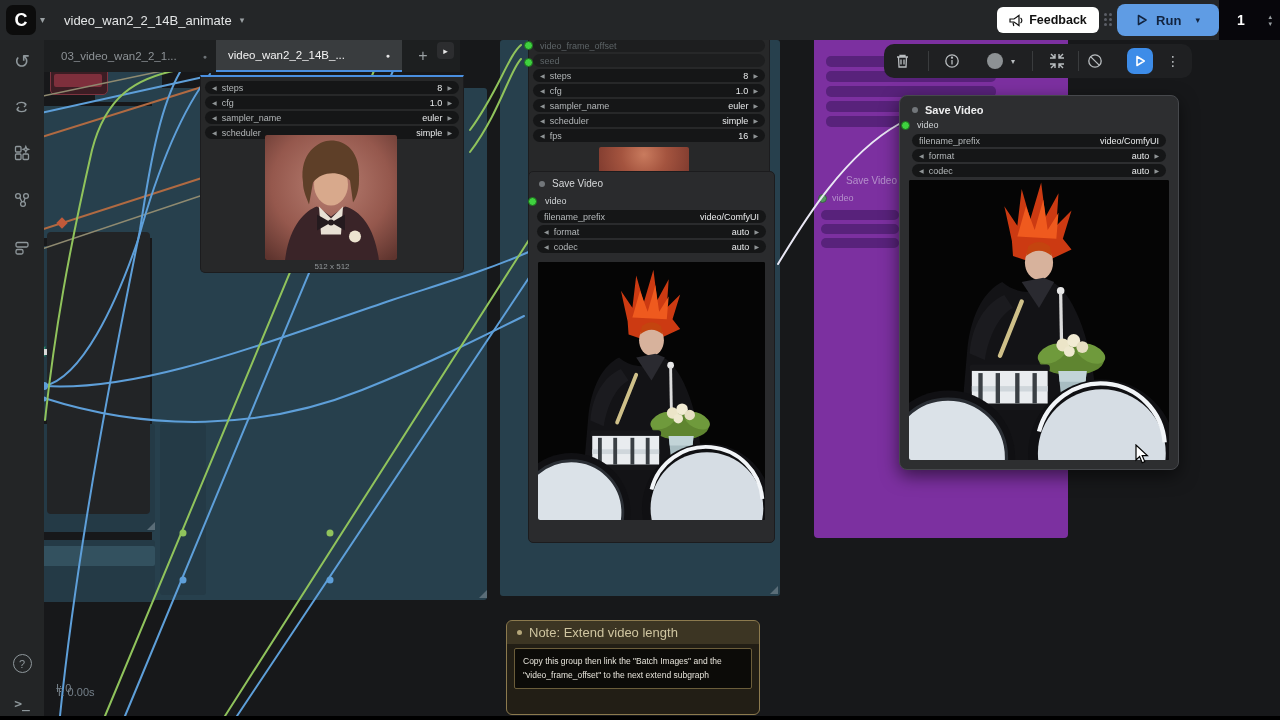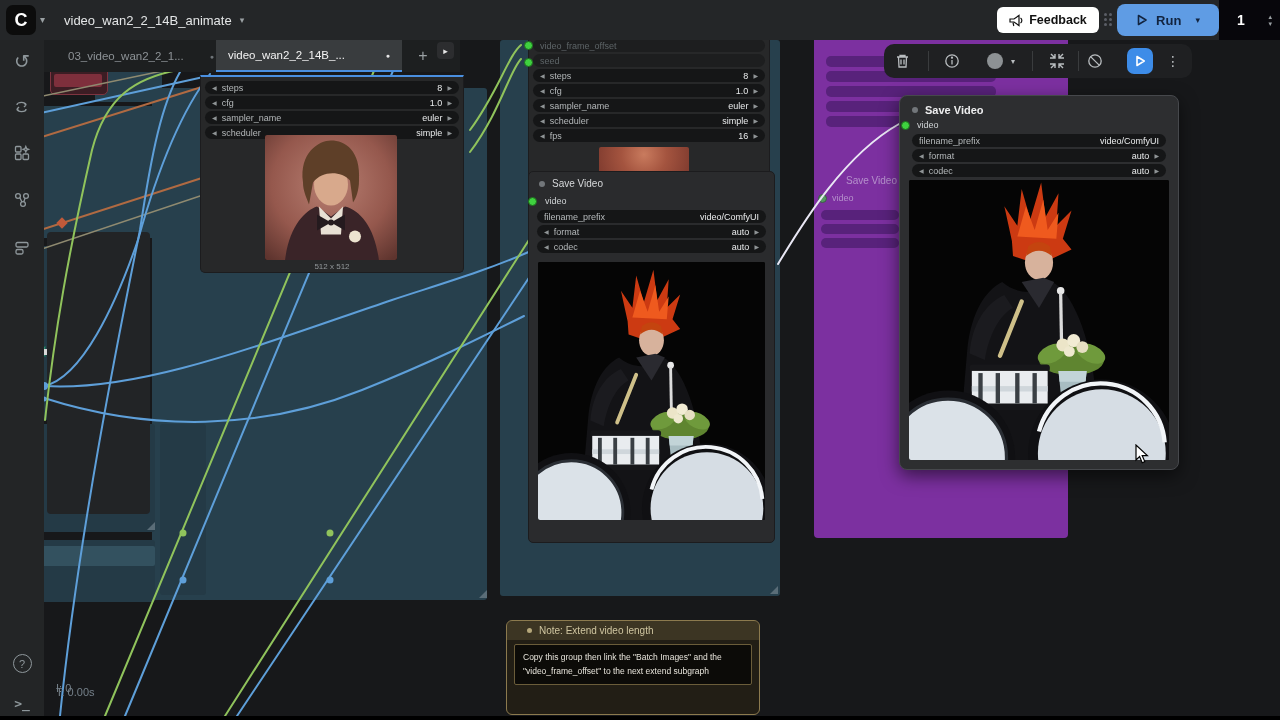--- a/index.html
+++ b/index.html
@@ -29,22 +29,22 @@
   .pill .arr{color:#8f9496;font-size:6px;line-height:1;flex:0 0 auto;}
   .pill.dim{background:#1d1e1f;}
   .pill.dim .wname{color:#5d6467;}
   .io-dot{position:absolute;width:9px;height:9px;border-radius:50%;background:#3fd13f;border:1px solid #1d6b1d;box-sizing:border-box;}
   .io-label{position:absolute;font-size:9px;color:#cfd3d5;}
   .img-caption{position:absolute;width:100%;text-align:center;font-size:8px;color:#93989b;}
   .preview{position:absolute;background:#050505;border-radius:2px;overflow:hidden;}
   .redstrip{position:absolute;border-radius:2px;background:radial-gradient(circle at 50% 25%,#c97b5e 0%,#a4543f 45%,#7e3a2e 100%);}
   
   .note{position:absolute;background:#221e15;border:1px solid #8c7a4e;border-radius:6px;}
-  .note-hdr{display:flex;align-items:center;gap:7px;padding:4px 20px;background:rgba(140,122,78,.25);
-            border-radius:5px 5px 0 0;color:#cfc5a0;font-size:10px;}
+  .note-hdr{display:flex;align-items:center;gap:7px;padding:4px 10px;background:rgba(140,122,78,.25);
+            border-radius:5px 5px 0 0;color:#cfc5a0;font-size:13px;}
   .note-hdr .hdr-dot{background:#b5a77a;width:5px;height:5px;}
   .note-body{margin:4px 7px;background:#0c0b08;border:1px solid #6b5d3a;padding:6px 8px;
              font-size:8.5px;color:#e6e3da;line-height:1.6;border-radius:2px;}
   
   .topbar{position:absolute;left:0;top:0;width:1280px;height:40px;background:#242628;z-index:40;}
   .logo{position:absolute;left:6px;top:5px;width:30px;height:30px;background:#0c0c0c;border-radius:7px;
         color:#fff;font-weight:bold;font-size:18px;display:flex;align-items:center;justify-content:center;}
   .tb-chev{position:absolute;color:#9aa0a3;font-size:10px;top:14px;}
   .wf-title{position:absolute;left:64px;top:0;height:40px;display:flex;align-items:center;gap:8px;
             color:#e4e6e7;font-size:13px;}
@@ -54,21 +54,21 @@
   .grip{position:absolute;left:1104px;top:13px;display:grid;grid-template-columns:3px 3px;gap:2px;}
   .grip i{width:3px;height:3px;border-radius:50%;background:#5b5e66;}
   .runbtn{position:absolute;left:1117px;top:4px;width:102px;height:32px;background:#5f9ce4;border-radius:8px;
           display:flex;align-items:center;justify-content:center;gap:8px;color:#12243f;font-size:13px;font-weight:700;}
   .runbtn .rchev{font-size:9px;font-weight:400;margin-left:6px;}
   .counter{position:absolute;left:1219px;top:0;width:61px;height:40px;background:#07060b;display:flex;align-items:center;}
   .counter .num{color:#fff;font-size:14px;font-weight:600;margin-left:18px;}
   .counter .carets{margin-left:auto;margin-right:8px;display:flex;flex-direction:column;color:#9aa0a3;font-size:7px;line-height:7px;}
   .tabbar{position:absolute;left:44px;top:40px;width:416px;height:32px;background:#1d1f20;z-index:39;}
   .tab{position:absolute;top:0;height:32px;display:flex;align-items:center;gap:8px;padding:0 12px;box-sizing:border-box;font-size:11.5px;}
-  .tab.inactive{left:12px;width:170px;color:#8d9296;justify-content:flex-end;}
+  .tab.inactive{left:5px;width:170px;color:#8d9296;justify-content:flex-end;}
   .tab.active{left:172px;width:186px;background:#393c3e;color:#f2f2f2;border-bottom:2px solid #4a8fe0;}
   .tab .tdot{font-size:7px;margin-left:auto;}
   .tab.inactive .tdot{color:#6e7478;}
   .tab.active .tdot{color:#e8e8e8;}
   .tab-plus{position:absolute;left:366px;top:0;width:26px;height:32px;display:flex;align-items:center;justify-content:center;
             color:#9aa0a3;font-size:16px;}
   .tab-ovf{position:absolute;left:393px;top:2px;width:17px;height:17px;background:#2c2d2f;border-radius:4px;
            color:#e8e8e8;font-size:9px;display:flex;align-items:center;justify-content:center;}
   .sidebar{position:absolute;left:0;top:40px;width:44px;height:676px;background:#232526;z-index:38;}
   .sb-ic{position:absolute;left:0;width:44px;display:flex;align-items:center;justify-content:center;color:#8e979b;}

